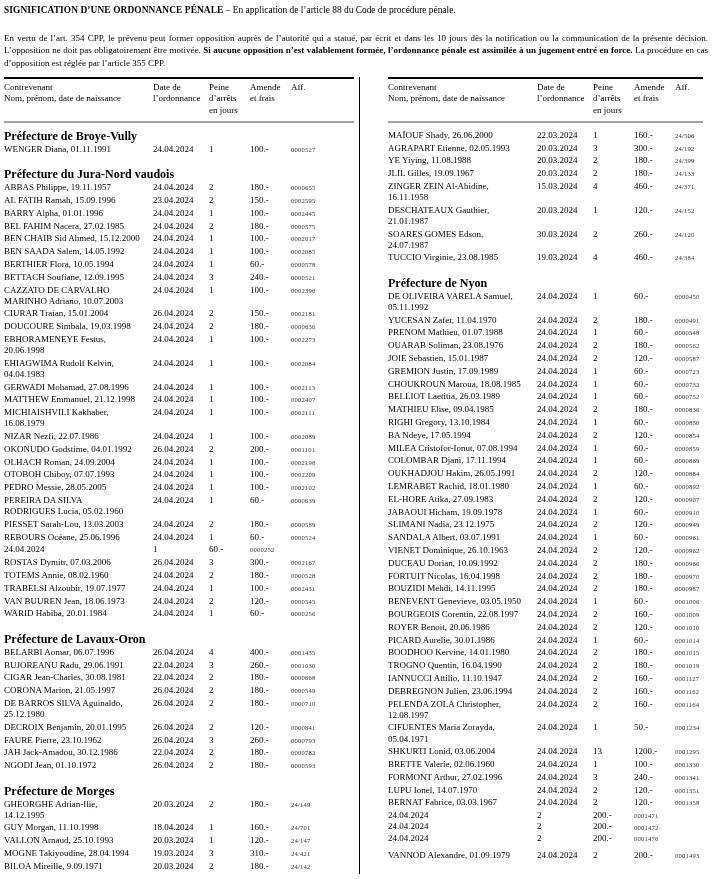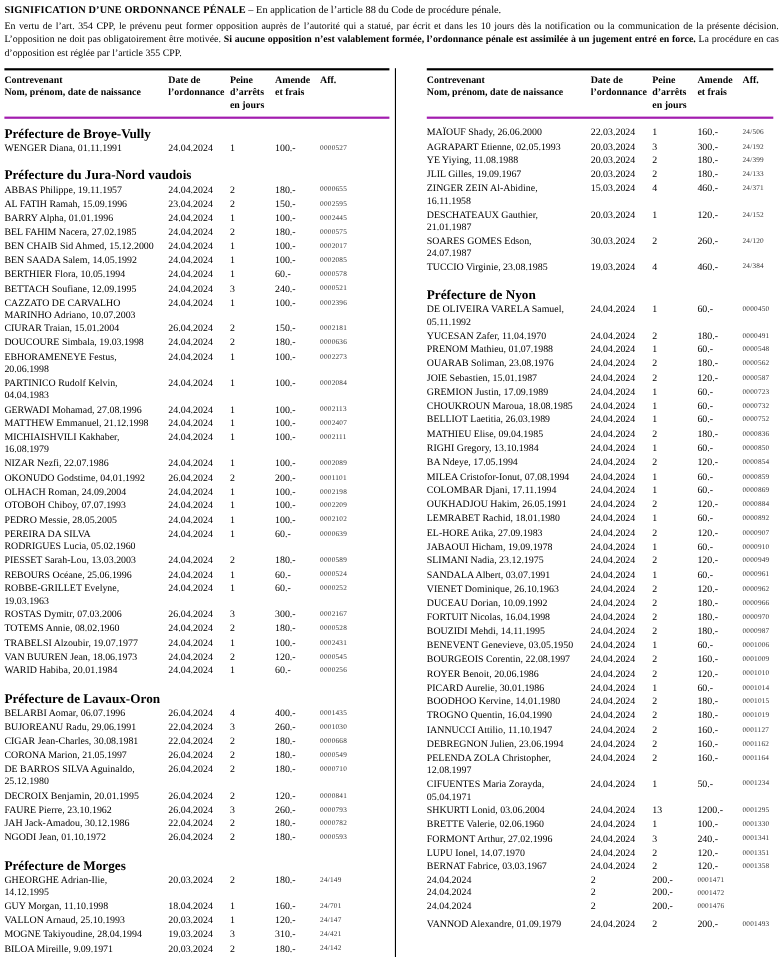--- a/index.html
+++ b/index.html
@@ -3,32 +3,32 @@
 <meta charset="utf-8">
 <style>
   html,body { margin:0; padding:0; background:#ffffff; }
   body {
     width:713px; height:879px; overflow:hidden;
     font-family:"Liberation Serif", serif; color:#000;
     -webkit-font-smoothing:antialiased;
   }
   .page { padding:4px 5px 0 4px; }
 
-  .doc-title-line { font-size:9.4px; line-height:12px; margin-bottom:1px; }
+  .doc-title-line { font-size:9.4px; line-height:12px; margin-bottom:16px; }
   .doc-title-line b { letter-spacing:0.1px; }
   .intro { font-size:9px; line-height:12.4px; text-align:justify; }
 
   .columns { display:flex; margin-top:8px; align-items:stretch; }
   .col { width:350px; }
   .col-right { width:315px; border-left:1px solid #000; margin-left:5px; padding-left:28px; }
 
   .thead {
     display:grid; grid-template-columns:149px 56px 41px 41px 1fr;
-    border-top:2px solid #000; border-bottom:2px solid #a21caf;
-    padding:3px 0 5px; font-weight:bold; font-size:9px; line-height:11.2px;
+    border-top:2px solid #000; border-bottom:2px solid #a3a3a3;
+    padding:3px 0 5px; font-weight:normal; font-size:9px; line-height:11.2px;
   }
   .thead .hcell { white-space:pre-line; }
 
   .section { margin-top:13px; }
   .section:first-of-type { margin-top:7px; }
   .section-title { font-weight:bold; font-size:12px; line-height:12px; margin:0 0 2px 0; }
 
   .row {
     display:grid; grid-template-columns:149px 56px 41px 41px 1fr;
     font-size:9px; line-height:11.2px; margin-bottom:1.4px;
@@ -164,21 +164,21 @@
                 <div>EBHORAMENEYE Festus,</div>
                 <div>20.06.1998</div>
               </div>
               <div class="cell cell-date">24.04.2024</div>
               <div class="cell cell-days">1</div>
               <div class="cell cell-fine">100.-</div>
               <div class="cell cell-aff">0002273</div>
             </div>
             <div class="row">
               <div class="cell cell-name">
-                <div>PARTINICO Rudolf Kelvin,</div>
+                <div>EHIAGWIMA Rudolf Kelvin,</div>
                 <div>04.04.1983</div>
               </div>
               <div class="cell cell-date">24.04.2024</div>
               <div class="cell cell-days">1</div>
               <div class="cell cell-fine">100.-</div>
               <div class="cell cell-aff">0002084</div>
             </div>
             <div class="row">
               <div class="cell cell-name">GERWADI Mohamad, 27.08.1996</div>
               <div class="cell cell-date">24.04.2024</div>
@@ -256,24 +256,20 @@
               <div class="cell cell-aff">0000589</div>
             </div>
             <div class="row">
               <div class="cell cell-name">REBOURS Océane, 25.06.1996</div>
               <div class="cell cell-date">24.04.2024</div>
               <div class="cell cell-days">1</div>
               <div class="cell cell-fine">60.-</div>
               <div class="cell cell-aff">0000524</div>
             </div>
             <div class="row">
-              <div class="cell cell-name">
-                <div>ROBBE-GRILLET Evelyne,</div>
-                <div>19.03.1963</div>
-              </div>
               <div class="cell cell-date">24.04.2024</div>
               <div class="cell cell-days">1</div>
               <div class="cell cell-fine">60.-</div>
               <div class="cell cell-aff">0000252</div>
             </div>
             <div class="row">
               <div class="cell cell-name">ROSTAS Dymitr, 07.03.2006</div>
               <div class="cell cell-date">26.04.2024</div>
               <div class="cell cell-days">3</div>
               <div class="cell cell-fine">300.-</div>

